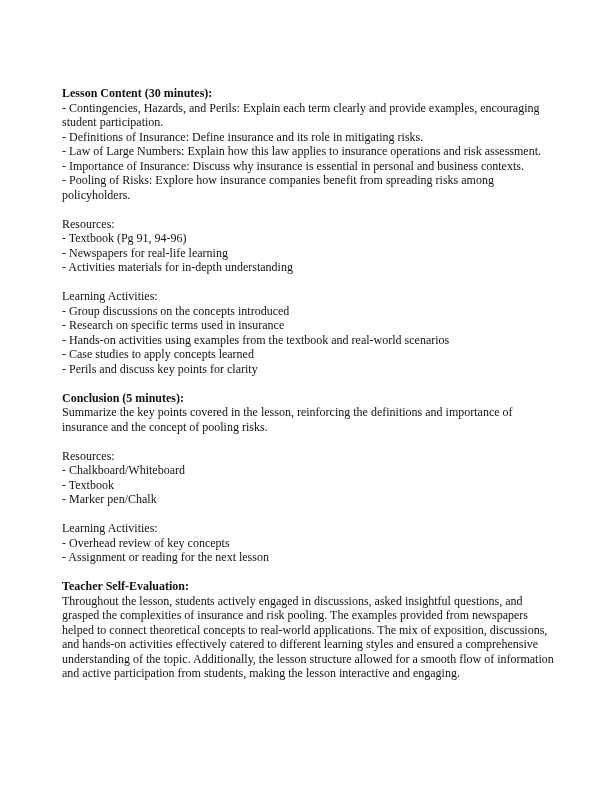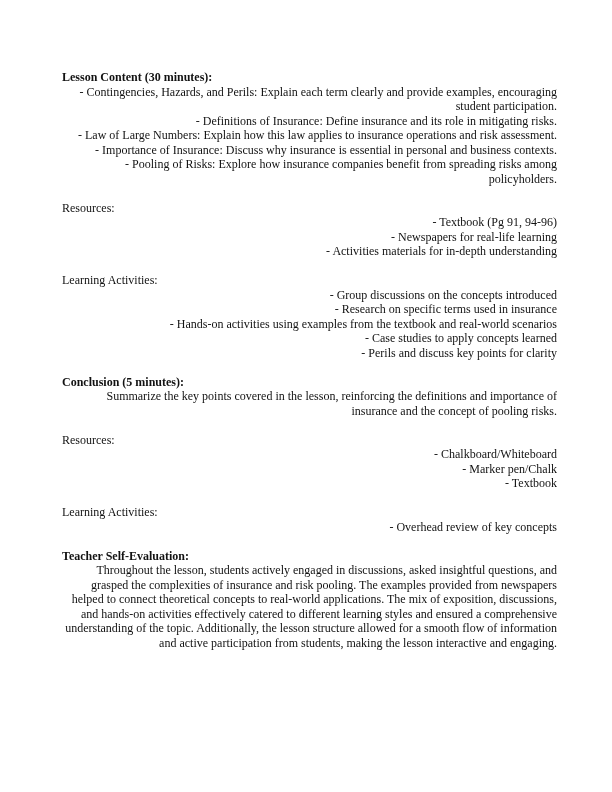--- a/index.html
+++ b/index.html
@@ -14,38 +14,37 @@
     background: #ffffff;
     overflow: hidden;
     font-family: "Liberation Serif", "DejaVu Serif", serif;
     font-size: 12px;
     line-height: 14.5px;
     color: #121212;
   }
   .content {
     position: absolute;
     left: 62px;
-    top: 70px;
+    top: 86px;
     width: 495px;
   }
   .section {
     margin: 0 0 14.5px 0;
   }
   .section:last-child {
     margin-bottom: 12px;
   }
   .heading {
     margin: 0;
   }
   .heading.bold {
     font-weight: bold;
   }
   .line, .para {
     margin: 0;
-    text-align: right;
   }
 </style>
 </head>
 <body>
 
 <div class="page">
   <div class="content">
 
     <div class="section">
       <p class="heading bold">Lesson Content (30 minutes):</p>
@@ -73,27 +72,28 @@
     </div>
 
     <div class="section">
       <p class="heading bold">Conclusion (5 minutes):</p>
       <p class="para">Summarize the key points covered in the lesson, reinforcing the definitions and importance of insurance and the concept of pooling risks.</p>
     </div>
 
     <div class="section">
       <p class="heading">Resources:</p>
       <p class="line">- Chalkboard/Whiteboard</p>
+      <p class="line">- Textbook</p>
       <p class="line">- Marker pen/Chalk</p>
-      <p class="line">- Textbook</p>
     </div>
 
     <div class="section">
       <p class="heading">Learning Activities:</p>
       <p class="line">- Overhead review of key concepts</p>
+      <p class="line">- Assignment or reading for the next lesson</p>
     </div>
 
     <div class="section">
       <p class="heading bold">Teacher Self-Evaluation:</p>
       <p class="para">Throughout the lesson, students actively engaged in discussions, asked insightful questions, and grasped the complexities of insurance and risk pooling. The examples provided from newspapers helped to connect theoretical concepts to real-world applications. The mix of exposition, discussions, and hands-on activities effectively catered to different learning styles and ensured a comprehensive understanding of the topic. Additionally, the lesson structure allowed for a smooth flow of information and active participation from students, making the lesson interactive and engaging.</p>
     </div>
 
   </div>
 </div>
 

